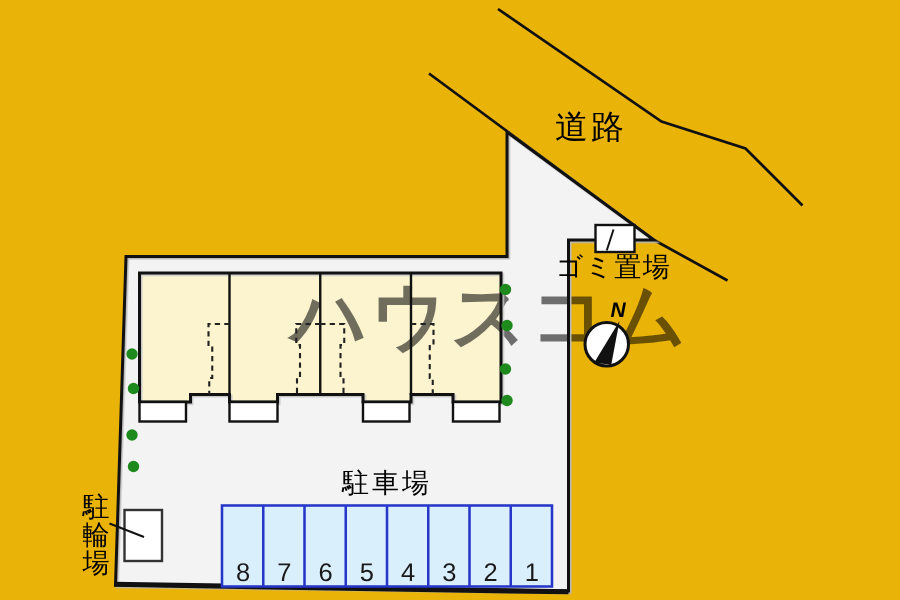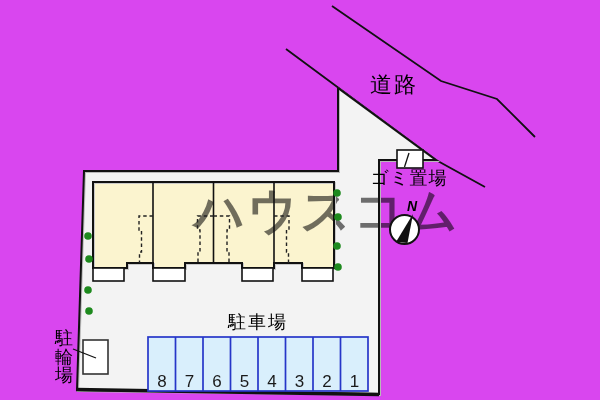--- a/index.html
+++ b/index.html
@@ -1,16 +1,16 @@
 <!DOCTYPE html>
 <html><head>
 <meta charset="utf-8">
 <style>
   html,body{margin:0;padding:0;background:#ffffff;}
-  .stage{position:relative;width:600px;height:400px;background:#d946ef;overflow:hidden;}
+  .stage{position:relative;width:600px;height:400px;background:#eab308;overflow:hidden;}
   svg{display:block;}
   text{font-family:"Liberation Sans","DejaVu Sans",sans-serif;fill:#000;}
   .lbl-road{font-size:22px;letter-spacing:2px;}
   .lbl-garbage{font-size:18px;letter-spacing:1px;}
   .lbl-parking{font-size:18px;letter-spacing:2px;}
   .lbl-bic{font-size:18px;}
   .stall-num{font-size:17px;fill:#1a1a1a;}
   .n-mark{font-size:14px;font-style:italic;font-weight:bold;}
   .watermark{font-size:50px;font-weight:bold;opacity:0.55;letter-spacing:2px;}
   .outline-shadow{filter:drop-shadow(1.5px 1.5px 0 #b9b9b9);}

